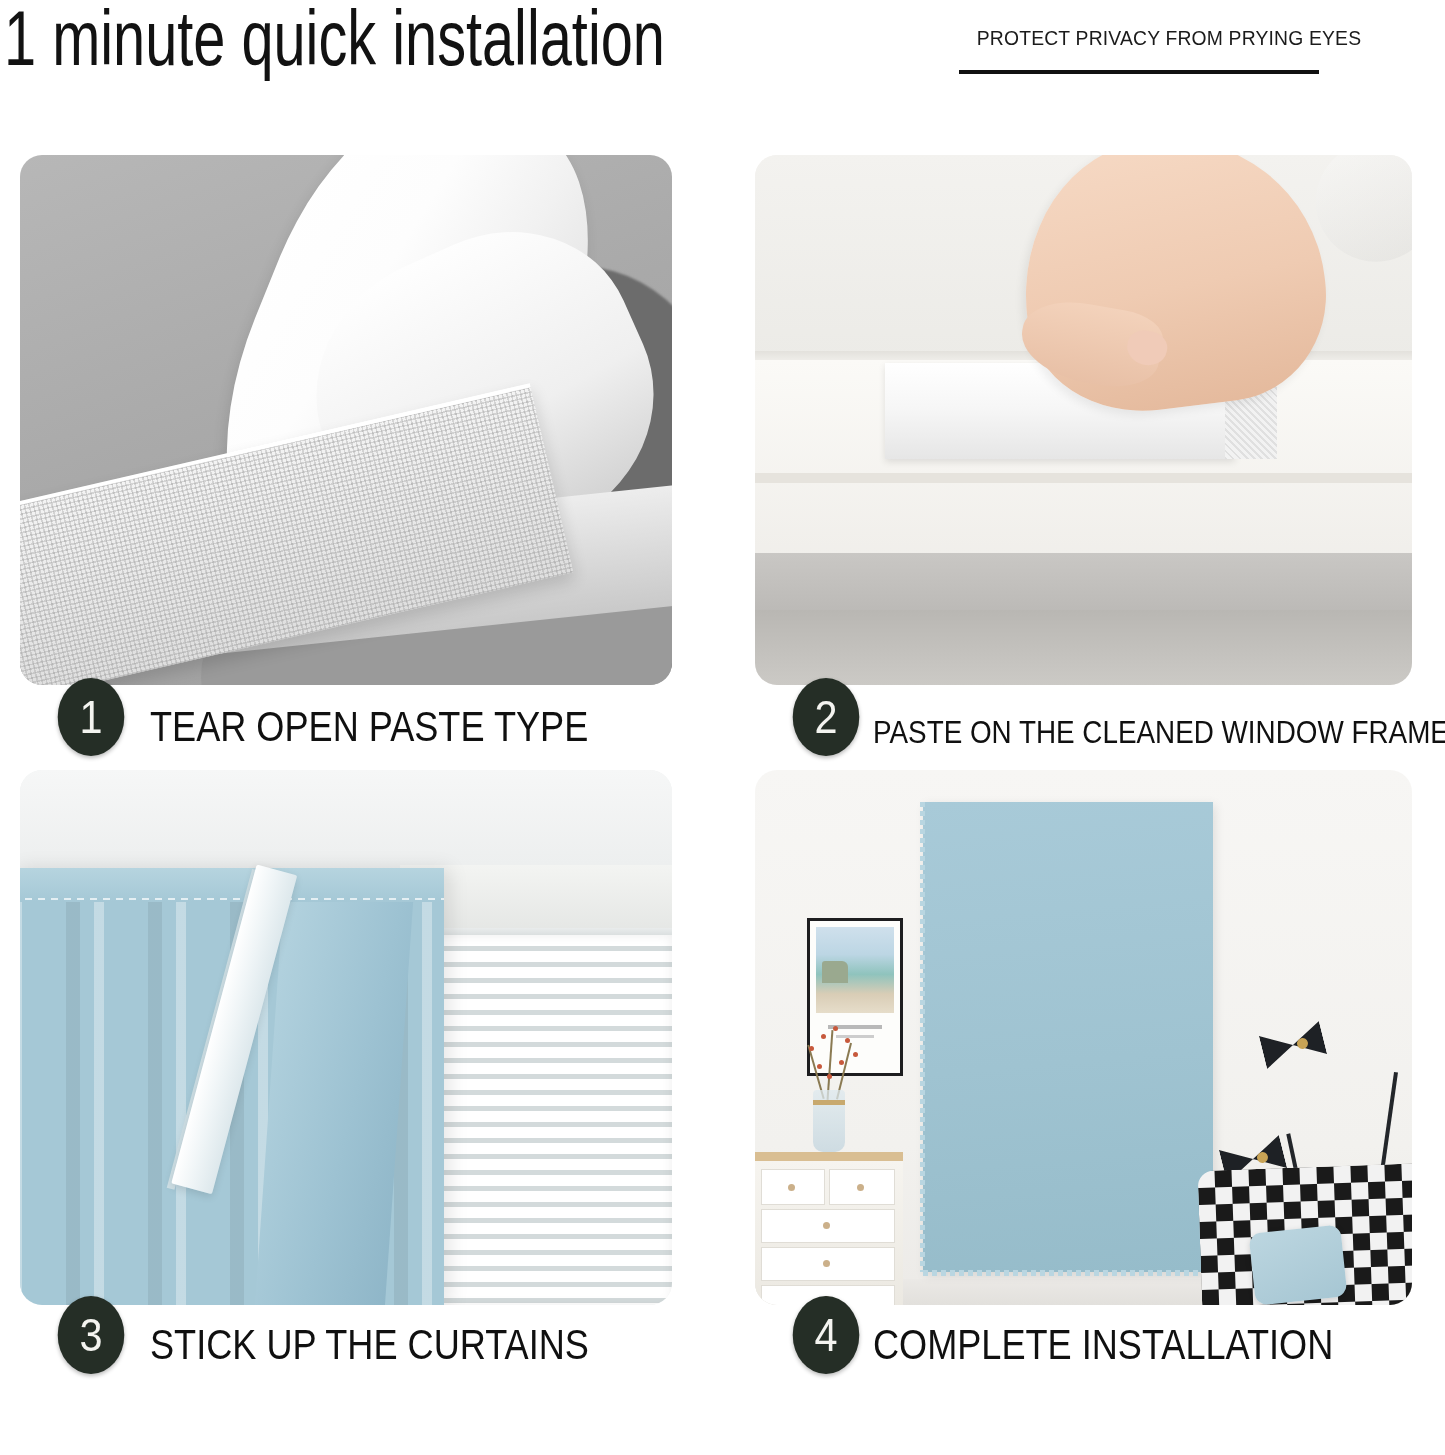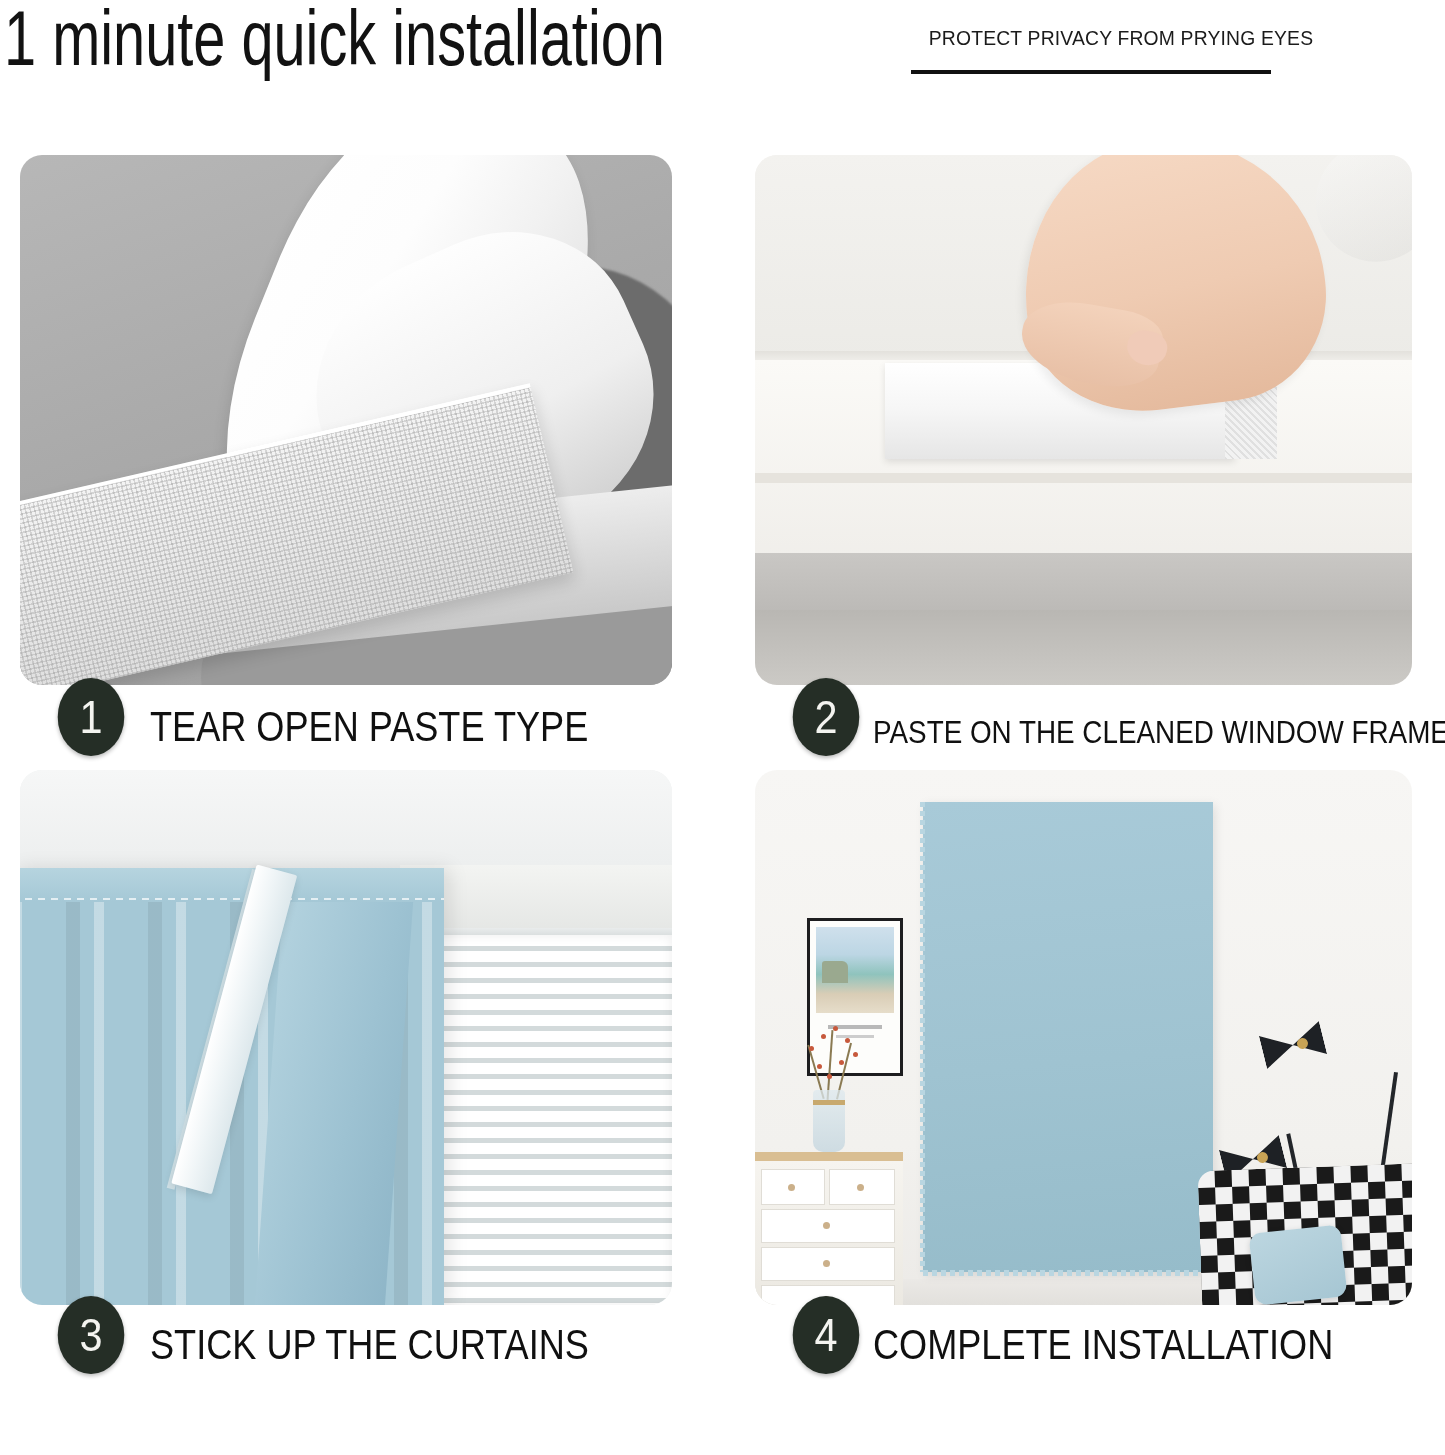--- a/index.html
+++ b/index.html
@@ -5,21 +5,21 @@
   html,body{margin:0;padding:0;}
   body{
     width:1445px;height:1455px;
     background:#ffffff;
     font-family:"Liberation Sans", sans-serif;
     overflow:hidden;position:relative;
   }
   .page{position:relative;width:1445px;height:1455px;}
 
   
-  .header{position:absolute;left:0;top:0;width:1271px;height:150px;}
+  .header{position:absolute;left:0;top:0;width:1271px;height:150px;padding-left:48px;}
   .title{
     position:absolute;left:4px;top:-4px;
     font-size:78px;line-height:84px;
     font-family:"Liberation Sans", sans-serif;
     font-weight:400;color:#121212;
     transform:scaleX(0.74);transform-origin:left top;
     white-space:nowrap;letter-spacing:0px;
   }
   .tagline-wrap{position:absolute;right:0px;top:26px;width:372px;}
   .tagline{

